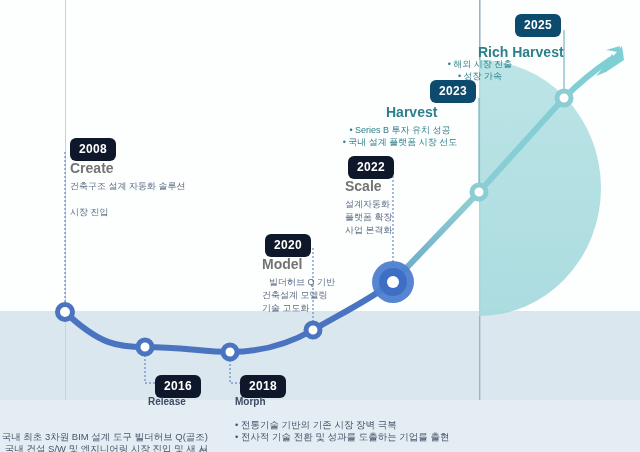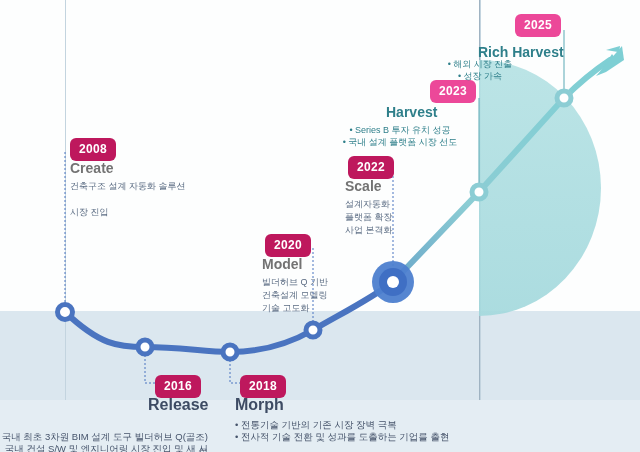--- a/index.html
+++ b/index.html
@@ -12,30 +12,30 @@
   .bg-bottom{position:absolute;left:0;top:311px;width:640px;height:141px;background:#dbe7ef;}
   .bg-bottom2{position:absolute;left:0;top:400px;width:640px;height:52px;background:#e4edf3;}
 
   .vline{position:absolute;width:1px;background:#c3d4df;top:0;}
 
   svg.layer{position:absolute;left:0;top:0;width:640px;height:452px;overflow:visible;}
 
   .badge{position:absolute;border-radius:6px;color:#fff;font-weight:bold;
          font-size:12px;line-height:1;padding:5px 9px 6px 9px;letter-spacing:.3px;
          white-space:nowrap;}
-  .badge.blue{background:#be185d;}
-  .badge.teal{background:#ec4899;color:#ffffff;}
+  .badge.blue{background:#0f172a;}
+  .badge.teal{background:#0c4a6e;color:#ffffff;}
 
   .head{position:absolute;font-weight:bold;font-size:14px;color:#737373;white-space:nowrap;}
   .head.teal{color:#2e7f8a;}
   .desc{position:absolute;font-size:9px;line-height:1.45;color:#5a6b82;white-space:nowrap;}
   .desc.teal{color:#2e7f8a;}
   .desc.right{text-align:center;}
 
-  .bhead{position:absolute;font-weight:bold;font-size:16px;color:#3d4b63;}
+  .bhead{position:absolute;font-weight:bold;font-size:10px;color:#3d4b63;}
   .bdesc{position:absolute;font-size:9.5px;line-height:1.6;color:#46546b;}
   .bdesc.r{text-align:right;}
 </style>
 </head>
 <body>
 
 <div id="stage">
 
   <div class="bg-top"></div>
   <div class="bg-bottom"></div>
@@ -97,21 +97,21 @@
   <div class="bdesc r" style="left:0px;top:429px;width:208px;">국내 최초 3차원 BIM 설계 도구 빌더허브 Q(골조)로</div>
   <div class="bdesc r" style="left:0px;top:441px;width:208px;">국내 건설 S/W 및 엔지니어링 시장 진입 및 새 시장 창출</div>
 
   <div class="badge blue" style="left:240px;top:375px;">2018</div>
   <div class="bhead" style="left:235px;top:396px;">Morph</div>
   <div class="bdesc" style="left:235px;top:417px;">• 전통기술 기반의 기존 시장 장벽 극복</div>
   <div class="bdesc" style="left:235px;top:429px;">• 전사적 기술 전환 및 성과를 도출하는 기업를 출현</div>
 
   <div class="badge blue" style="left:265px;top:234px;">2020</div>
   <div class="head" style="left:262px;top:256px;">Model</div>
-  <div class="desc" style="left:262px;top:276px;">빌더허브 Q 기반</div>
+  <div class="desc" style="left:269px;top:276px;">빌더허브 Q 기반</div>
   <div class="desc" style="left:262px;top:289px;">건축설계 모델링</div>
   <div class="desc" style="left:262px;top:302px;">기술 고도화</div>
 
   <div class="badge blue" style="left:348px;top:156px;">2022</div>
   <div class="head" style="left:345px;top:178px;">Scale</div>
   <div class="desc" style="left:345px;top:198px;">설계자동화</div>
   <div class="desc" style="left:345px;top:211px;">플랫폼 확장</div>
   <div class="desc" style="left:345px;top:224px;">사업 본격화</div>
 
   <div class="badge teal" style="left:430px;top:80px;">2023</div>

